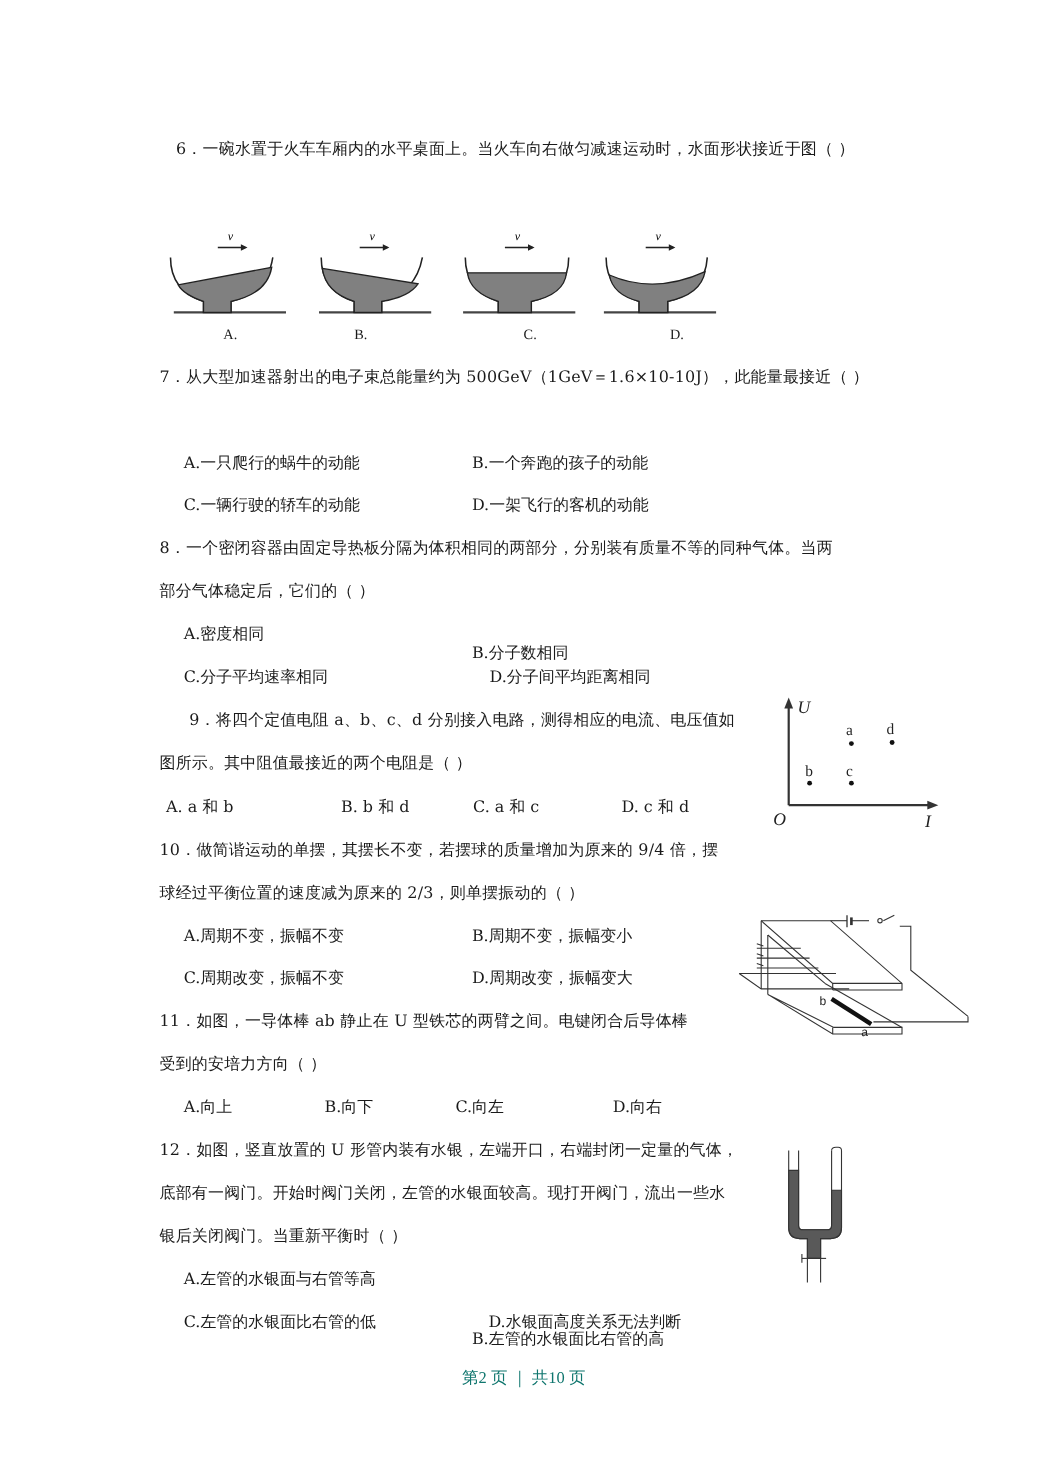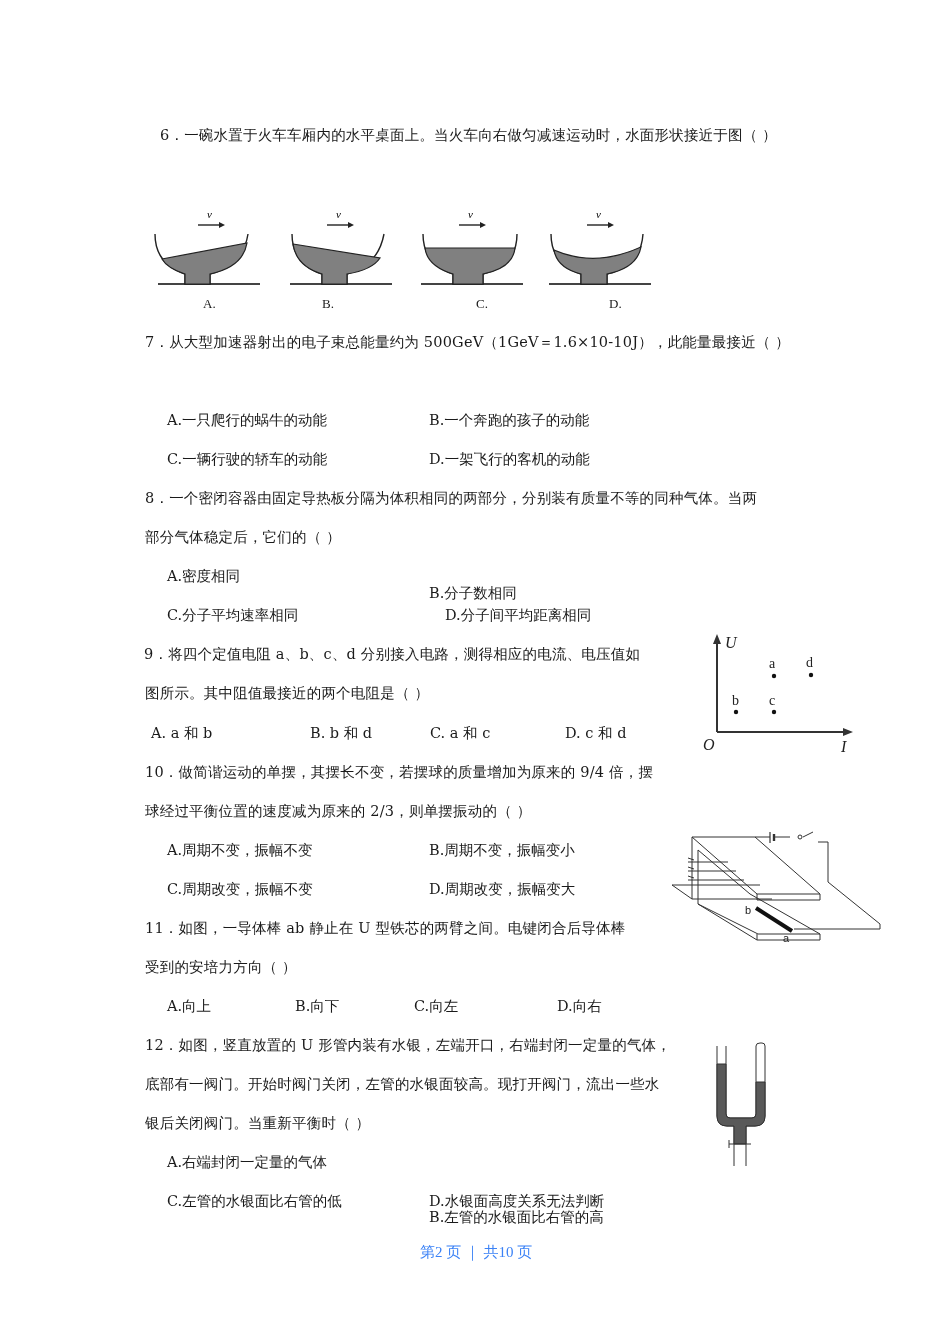--- a/index.html
+++ b/index.html
@@ -2,21 +2,21 @@
 <html><head>
 <meta charset="utf-8">
 <style>
   html, body { margin: 0; padding: 0; background: #ffffff; }
   body { width: 950px; height: 1344px; position: relative; overflow: hidden;
          font-family: "DejaVu Serif", "Liberation Serif", serif; color: #1a1a1a; }
   .abs { position: absolute; white-space: nowrap; }
   .q { font-size: 14.5px; letter-spacing: 0.2px; }
   .opt { font-size: 14.5px; }
   .fig-label { font-family: "Liberation Serif", serif; font-size: 13px; }
-  .footer { font-family: "Liberation Serif", serif; font-size: 15px; color: #3b82f6; }
+  .footer { font-family: "Liberation Serif", serif; font-size: 15px; color: #0f766e; }
   svg { position: absolute; overflow: visible; }
   .ital { font-style: italic; font-family: "Liberation Serif", serif; }
 </style>
 </head>
 <body>
 
 <div class="abs q" style="left:160px; top:126px;">6．一碗水置于火车车厢内的水平桌面上。当火车向右做匀减速运动时，水面形状接近于图（  ）</div>
 
 <svg style="left:145px; top:200px;" width="530" height="115" viewBox="0 0 530 115">
 
@@ -67,21 +67,21 @@
 <div class="abs opt" style="left:167px; top:450px;">C.一辆行驶的轿车的动能</div>
 <div class="abs opt" style="left:429px; top:450px;">D.一架飞行的客机的动能</div>
 
 <div class="abs q" style="left:145px; top:489px;">8．一个密闭容器由固定导热板分隔为体积相同的两部分，分别装有质量不等的同种气体。当两</div>
 <div class="abs q" style="left:145px; top:528px;">部分气体稳定后，它们的（  ）</div>
 <div class="abs opt" style="left:167px; top:567px;">A.密度相同</div>
 <div class="abs opt" style="left:429px; top:567px;margin-top:17px;">B.分子数相同</div>
 <div class="abs opt" style="left:167px; top:606px;">C.分子平均速率相同</div>
 <div class="abs opt" style="left:429px; top:606px;margin-left:16px;">D.分子间平均距离相同</div>
 
-<div class="abs q" style="left:144px; top:645px;">9．将四个定值电阻 a、b、c、d 分别接入电路，测得相应的电流、电压值如</div>
+<div class="abs q" style="left:172px; top:645px;">9．将四个定值电阻 a、b、c、d 分别接入电路，测得相应的电流、电压值如</div>
 <div class="abs q" style="left:145px; top:684px;">图所示。其中阻值最接近的两个电阻是（  ）</div>
 <div class="abs opt" style="left:151px; top:724px;">A.  a 和 b</div>
 <div class="abs opt" style="left:310px; top:724px;">B.  b 和 d</div>
 <div class="abs opt" style="left:430px; top:724px;">C.  a 和 c</div>
 <div class="abs opt" style="left:565px; top:724px;">D.  c 和 d</div>
 
 <svg style="left:695px; top:632px;" width="160" height="125" viewBox="0 0 160 125">
   <line x1="22" y1="100" x2="22" y2="10" stroke="#333" stroke-width="2"></line>
   <path d="M18 12 L22 2 L26 12 Z" fill="#333"></path>
   <line x1="22" y1="100" x2="150" y2="100" stroke="#333" stroke-width="2"></line>
@@ -146,24 +146,24 @@
 <div class="abs q" style="left:145px; top:919px;">11．如图，一导体棒 ab 静止在 U 型铁芯的两臂之间。电键闭合后导体棒</div>
 <div class="abs q" style="left:145px; top:958px;">受到的安培力方向（  ）</div>
 <div class="abs opt" style="left:167px; top:997px;">A.向上</div>
 <div class="abs opt" style="left:295px; top:997px;text-align:center;">B.向下</div>
 <div class="abs opt" style="left:414px; top:997px;">C.向左</div>
 <div class="abs opt" style="left:557px; top:997px;">D.向右</div>
 
 <div class="abs q" style="left:145px; top:1036px;">12．如图，竖直放置的 U 形管内装有水银，左端开口，右端封闭一定量的气体，</div>
 <div class="abs q" style="left:145px; top:1075px;">底部有一阀门。开始时阀门关闭，左管的水银面较高。现打开阀门，流出一些水</div>
 <div class="abs q" style="left:145px; top:1114px;">银后关闭阀门。当重新平衡时（  ）</div>
-<div class="abs opt" style="left:167px; top:1153px;">A.右端封闭一定量的气体</div>
+<div class="abs opt" style="left:167px; top:1153px;">A.左管的水银面与右管等高</div>
 <div class="abs opt" style="left:429px; top:1208px;">B.左管的水银面比右管的高</div>
 <div class="abs opt" style="left:167px; top:1192px;">C.左管的水银面比右管的低</div>
-<div class="abs opt" style="left:429px; top:1192px;">D.水银面高度关系无法判断</div>
+<div class="abs opt" style="left:444px; top:1192px;">D.水银面高度关系无法判断</div>
 
 <svg style="left:712px; top:1042px;" width="60" height="128" viewBox="0 0 60 128">
 
   <path d="M5 4 L5 74 Q5 84 15 84 L22 84 L22 102" fill="none" stroke="#333" stroke-width="1"></path>
   <path d="M14 4 L14 72 Q14 76 18 76 L40 76 Q44 76 44 72 L44 4" fill="none" stroke="#333" stroke-width="1"></path>
 
   <path d="M44 4 Q44 1 48 1 L50 1 Q53 1 53 4 L53 74 Q53 84 43 84 L34 84 L34 102" fill="none" stroke="#333" stroke-width="1"></path>
 
   <path d="M5 22 L14 22 L14 72 Q14 76 18 76 L40 76 Q44 76 44 72 L44 40 L53 40 L53 74 Q53 84 43 84 L34 84 L34 102 L22 102 L22 84 L15 84 Q5 84 5 74 Z" fill="#595959" stroke="#333" stroke-width="1"></path>
 

